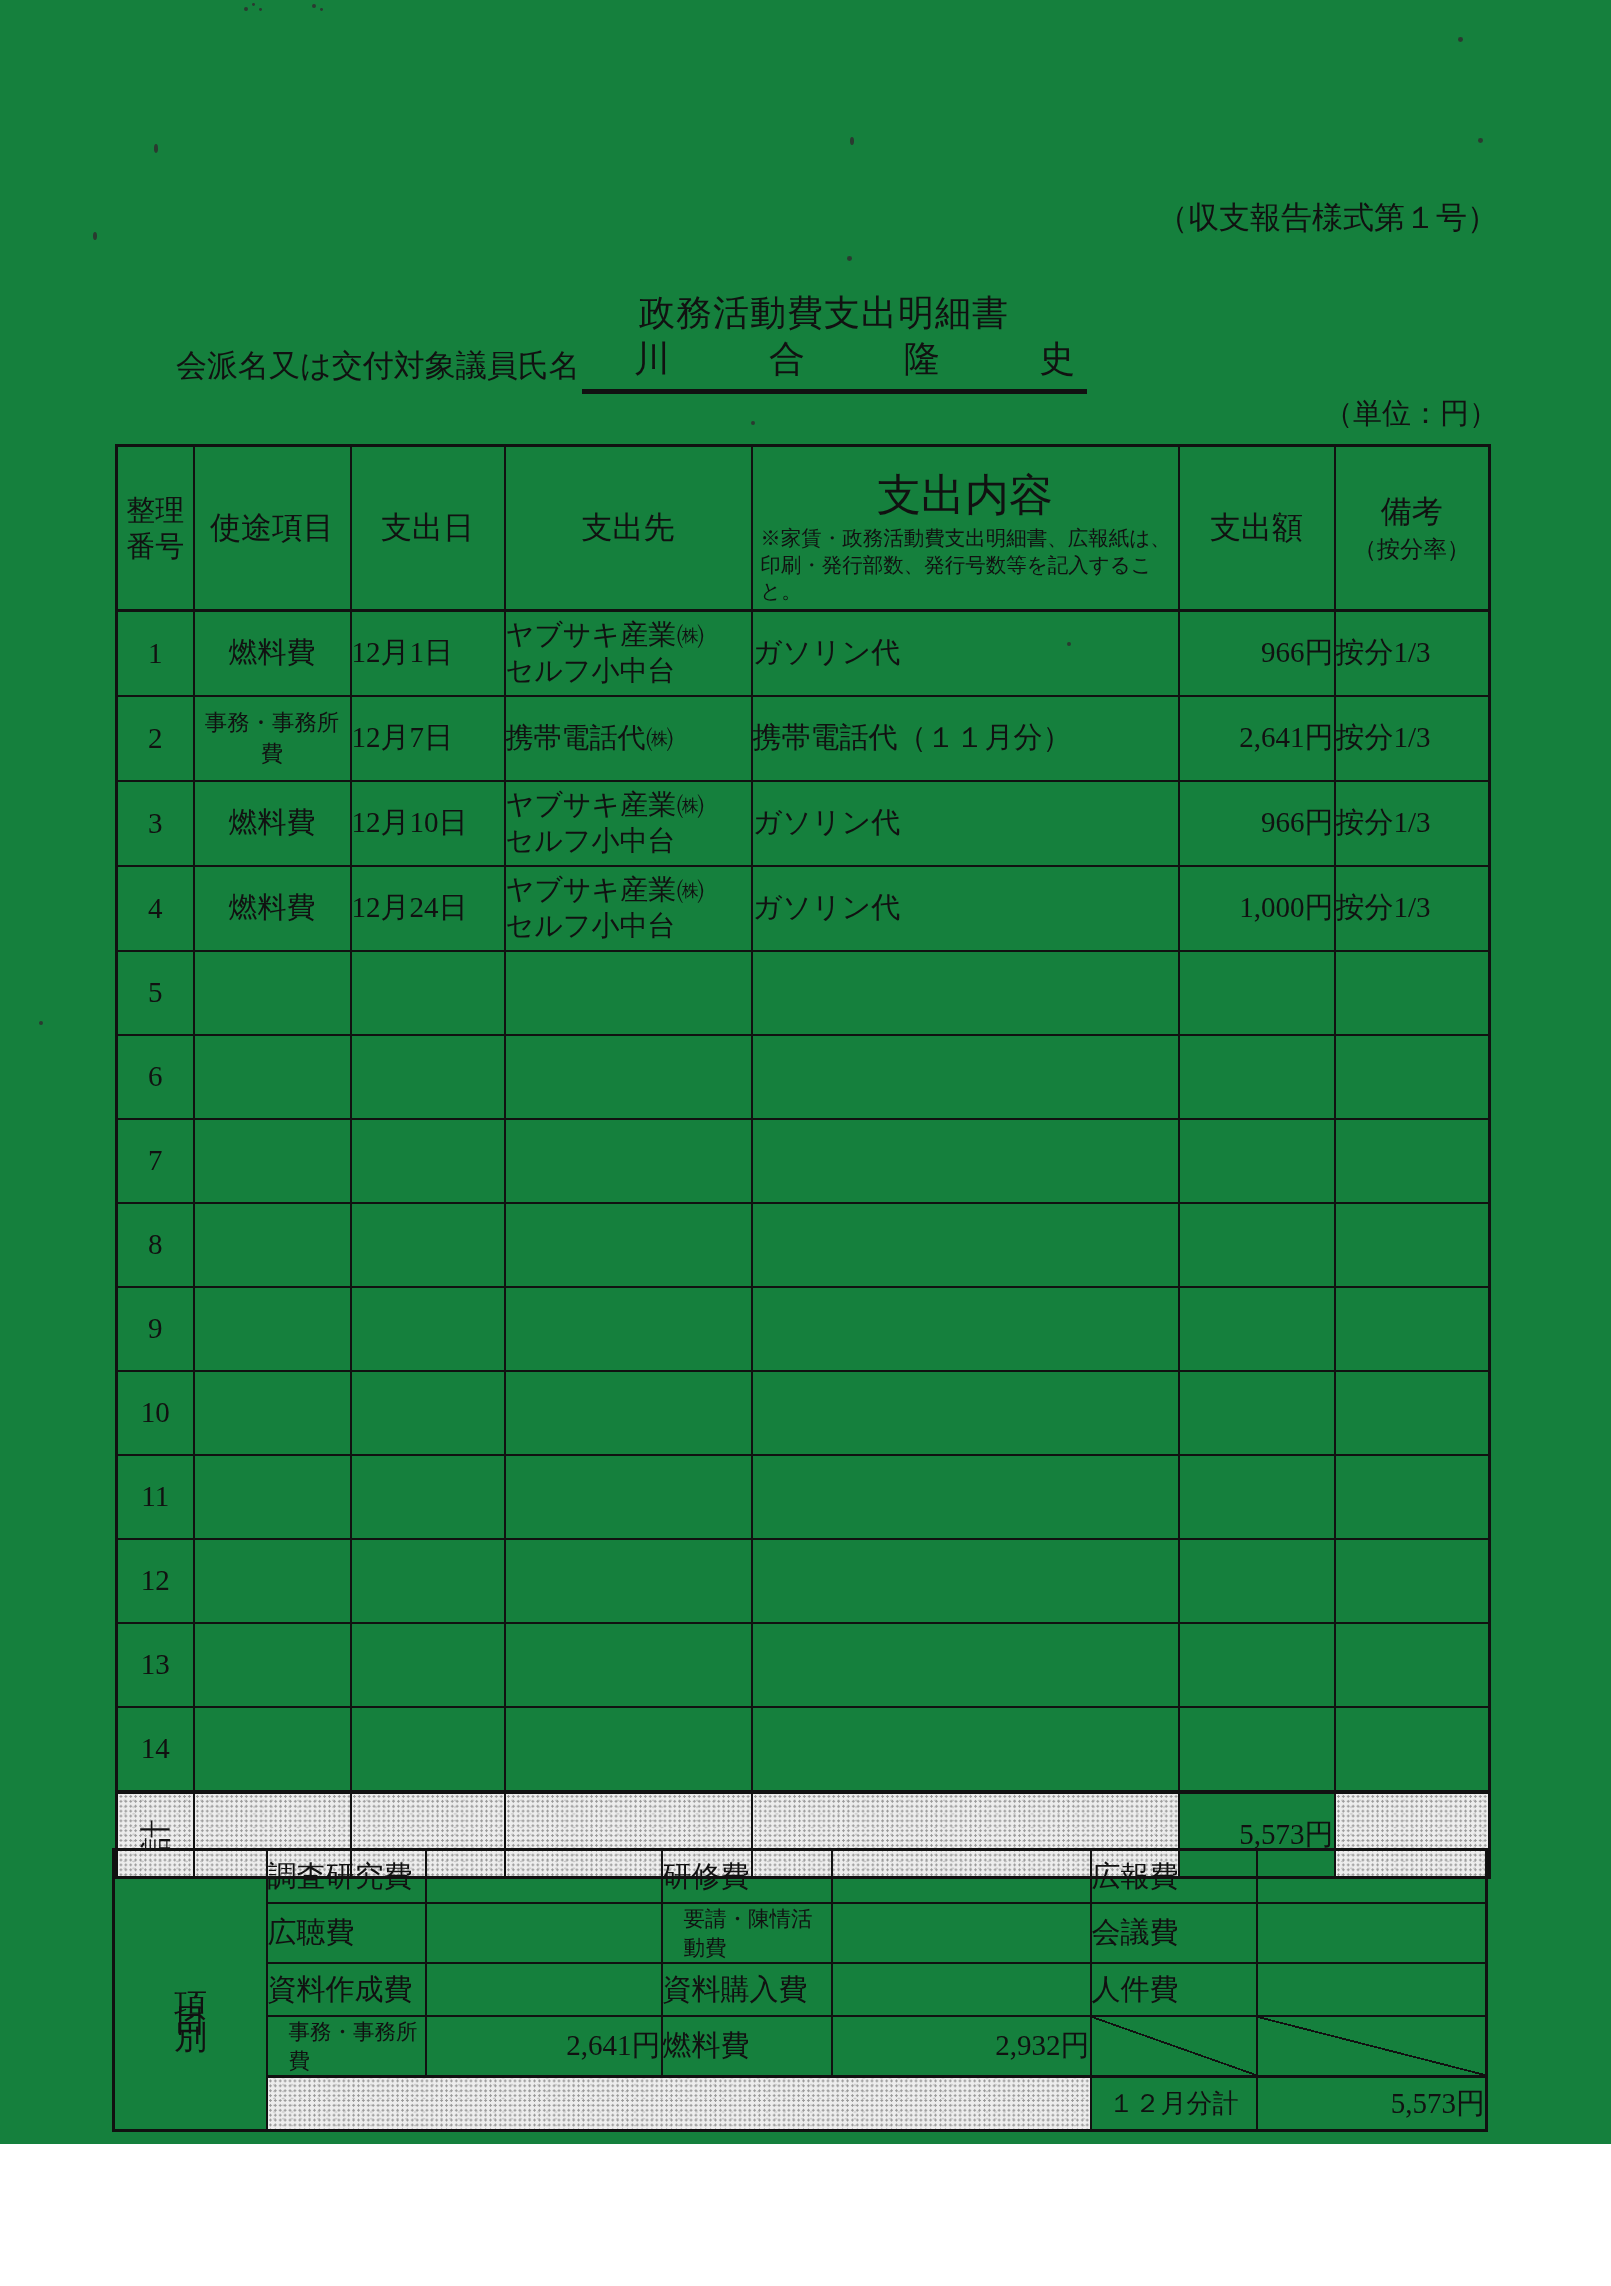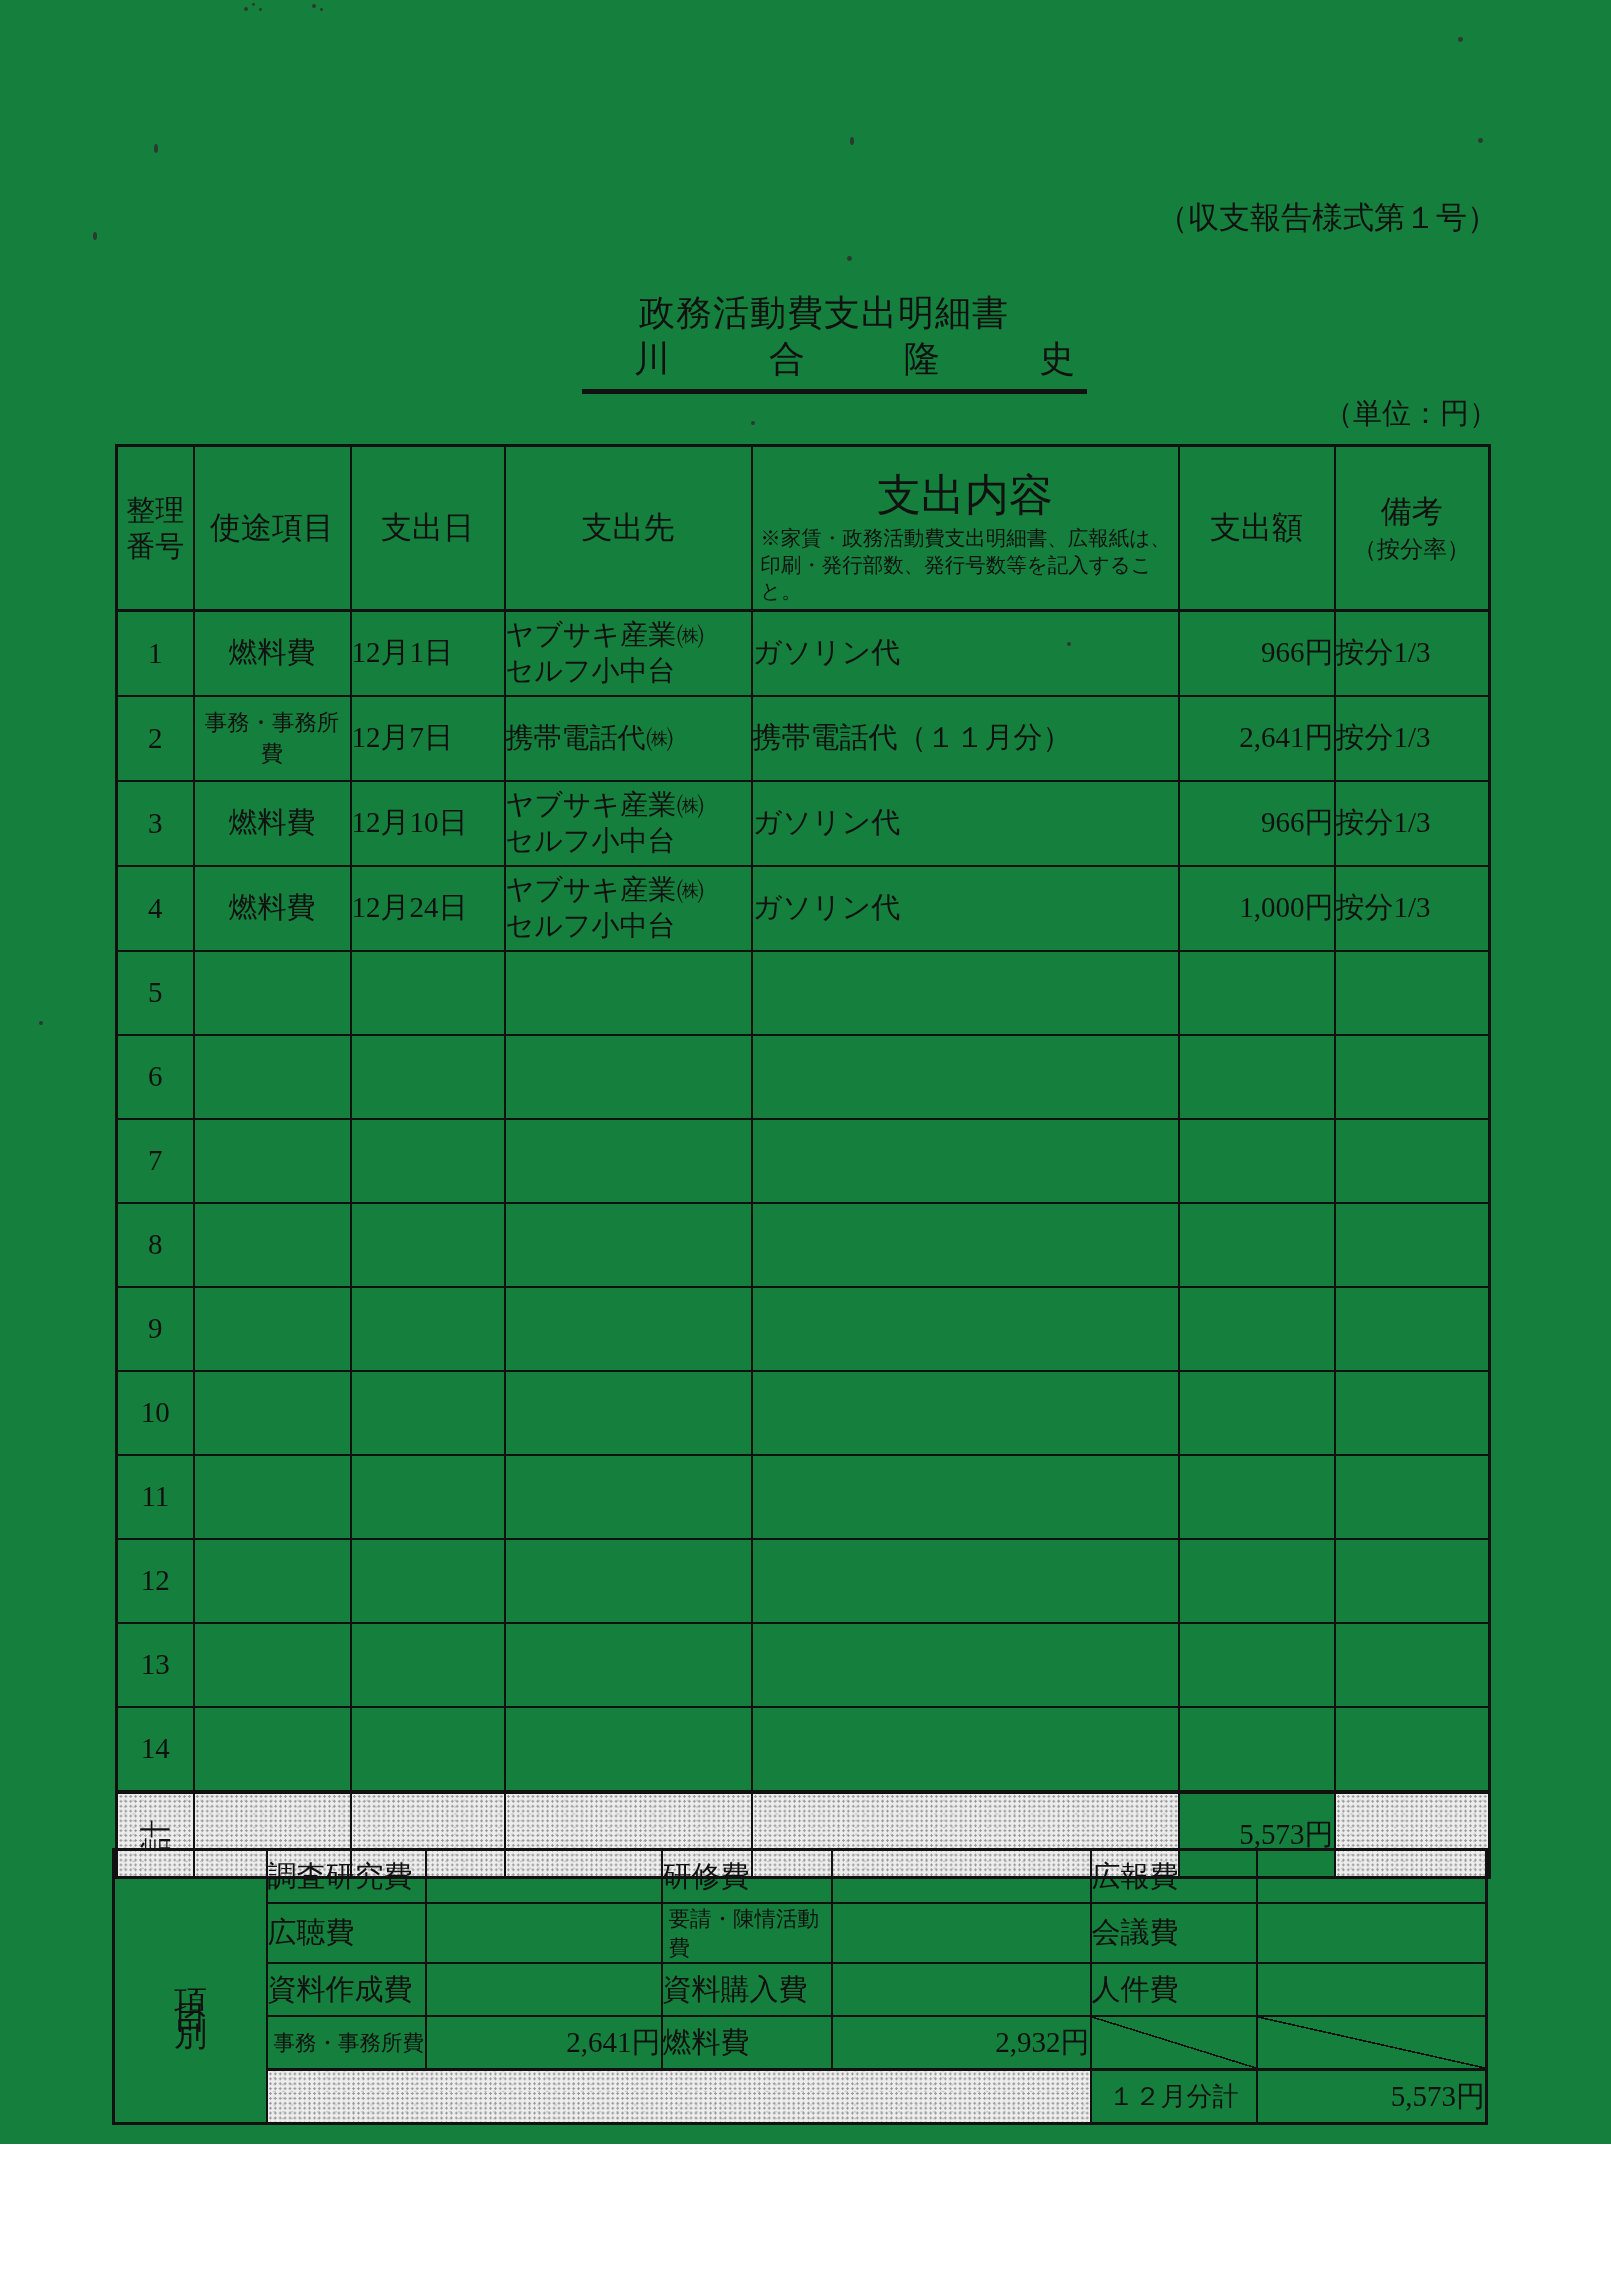--- a/index.html
+++ b/index.html
@@ -42,36 +42,37 @@
   .shaded{background-color:#ededed;
     background-image:radial-gradient(#9a9a9a 1px,transparent 1.4px),radial-gradient(#c6c6c6 1px,transparent 1.4px);
     background-size:4.9px 4.9px,8.8px 6.8px;background-position:0 0,2px 2.9px;}
 
   
   .summary-table{position:absolute;left:112px;top:1848px;width:1373px;border:3.9px solid #111;}
   .summary-table td{border:2px solid #111;height:51px;padding:0;vertical-align:middle;overflow:hidden;}
   .group{text-align:center;}
   .vert{writing-mode:vertical-rl;text-orientation:upright;font-size:33px;letter-spacing:13.7px;line-height:1;}
   .s-lbl{font-size:29px;padding-left:7.8px;text-align:left;}
-  .s-lbl.sm2{font-size:21.5px;padding-left:6px;}
+  .s-lbl.sm2{font-size:21.5px;padding-left:21px;}
   .s-val{font-size:29px;text-align:right;padding-right:13.7px;}
   .s-total-lbl{font-size:26px;text-align:center;}
   .s-total-row td{border-top:3.9px solid #111;}
   .diag{background-image:linear-gradient(to top right,transparent 49.2%,#111 49.2%,#111 50.8%,transparent 50.8%);}
 
   .spk{position:absolute;background:#2e2e2e;border-radius:50%;opacity:.85;}
 </style>
 </head>
 <body>
 
 <div class="page">
 
   <div class="form-code">（収支報告様式第１号）</div>
   <div class="doc-title">政務活動費支出明細書</div>
 
+  <span class="name-label">会派名又は交付対象議員氏名</span>
   <span class="name-value">
     <span>川</span>
     <span>合</span>
     <span>隆</span>
     <span>史</span>
   </span>
   <div class="name-underline"></div>
 
   <div class="unit">（単位：円）</div>
 

